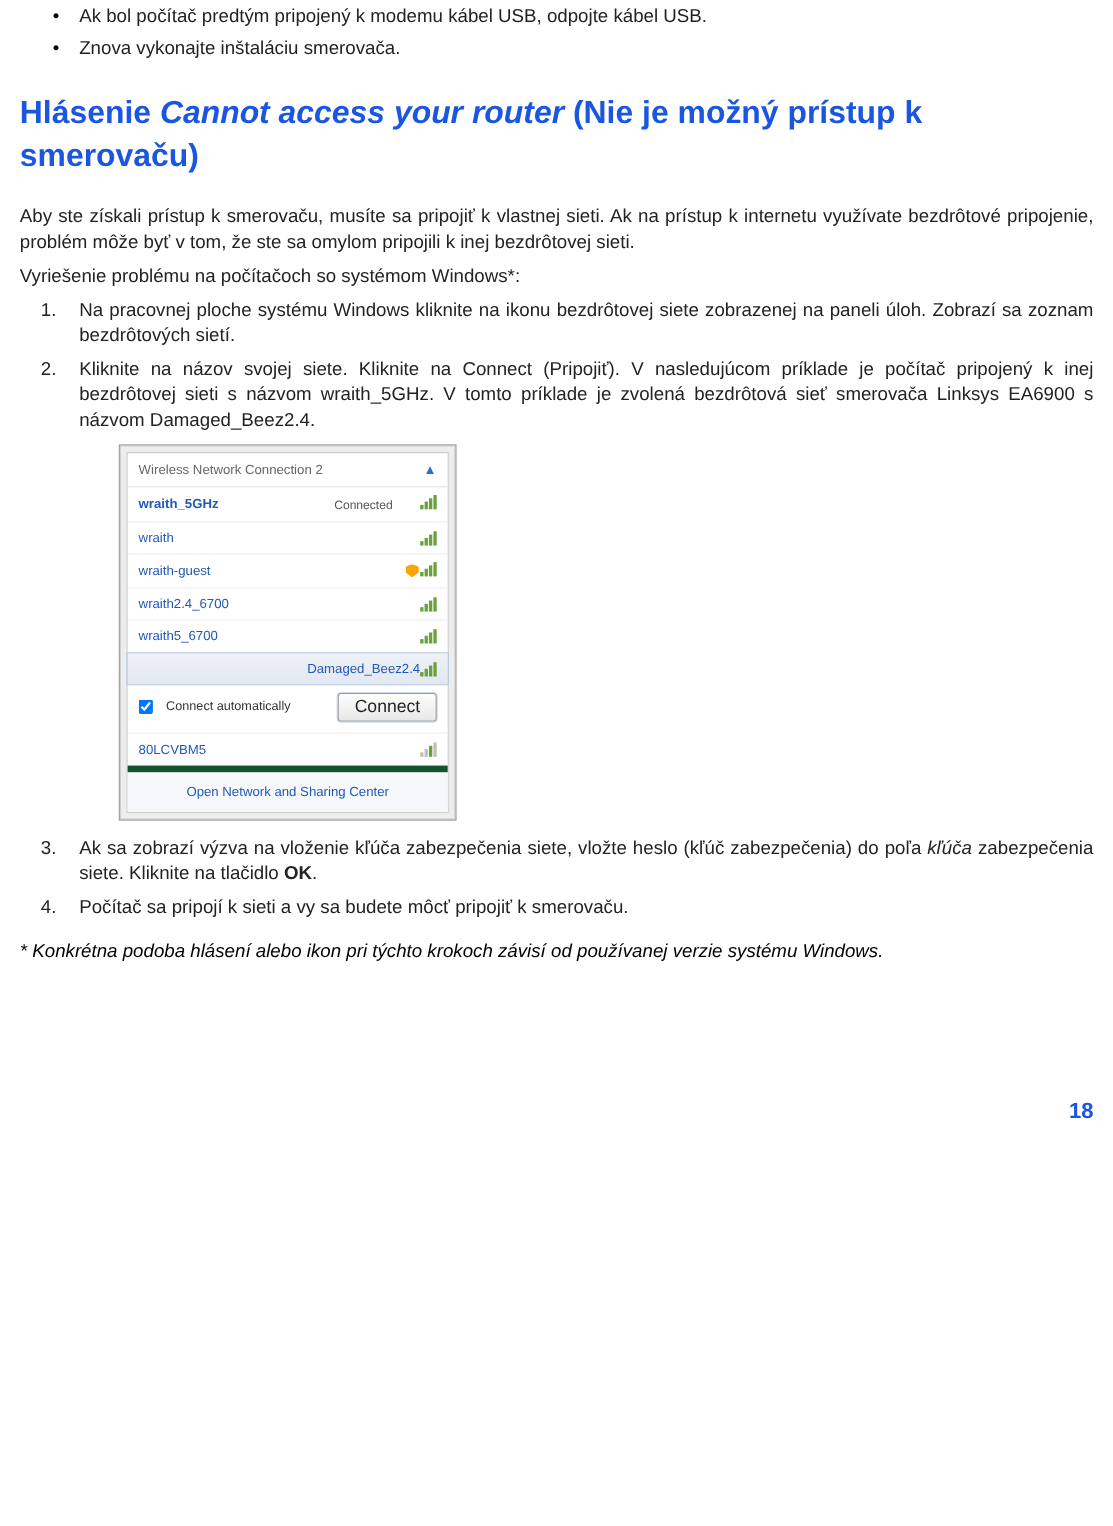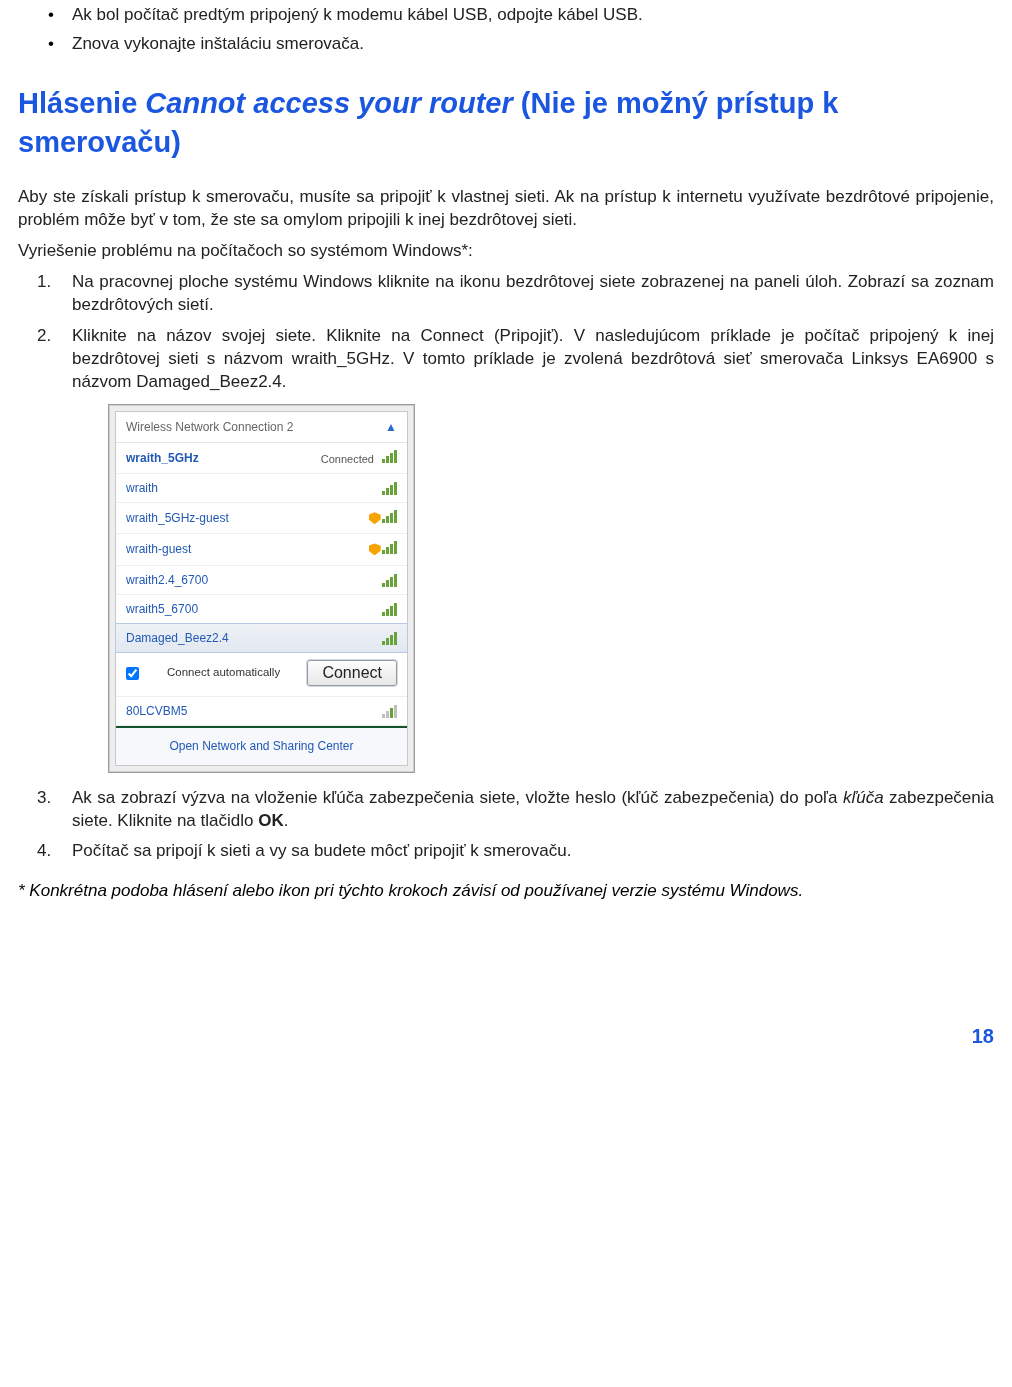--- a/index.html
+++ b/index.html
@@ -101,30 +101,31 @@
     align-items: center;
     justify-content: space-between;
     padding: 6px 10px;
     border-bottom: 1px solid #eee;
     color: #2259b5;
   }
   .wifi-row.selected {
     background: linear-gradient(#eef2f7, #e2e8f1);
     border: 1px solid #b8c9e2;
     margin: -1px;
+    justify-content: flex-end;
   }
   .wifi-row .left {
     display: flex;
     align-items: center;
     gap: 6px;
   }
   .wifi-row .status {
     color: #555;
     font-size: 11px;
-    margin-right: 8px;
+    margin-right: 25px;
   }
   .signal {
     display: inline-flex;
     align-items: flex-end;
     gap: 1px;
     height: 14px;
   }
   .signal span {
     width: 3px;
     background: #6aa23a;
@@ -145,36 +146,36 @@
     top:1px;
   }
   .wifi-actions {
     display:flex;
     align-items:center;
     padding:8px 10px 10px 10px;
     gap:8px;
     border-bottom:1px solid #eee;
   }
   .wifi-actions input[type=checkbox]{ margin:0 4px 0 0;}
-  .wifi-actions label { color:#333; font-size:11.5px; flex:1;margin-left:16px;}
+  .wifi-actions label { color:#333; font-size:11.5px; flex:1;}
   .connect-btn {
     background: linear-gradient(#fdfdfd,#e7e7e7);
     border:1px solid #9a9a9a;
     border-radius:3px;
     padding:3px 14px;
     font-size:16px;
     color:#222;
     box-shadow: 0 0 0 1px #cdd9ea;
   }
   .wifi-footer {
     text-align:center;
     padding:10px 6px;
     color:#2259b5;
     background:#f6f8fb;
-    border-top:2px solid #14532d;
+    border-top:6px solid #14532d;
     font-size:12px;
   }
 </style>
 </head>
 <body>
 
 <ul class="top-bullets">
   <li>Ak bol počítač predtým pripojený k modemu kábel USB, odpojte kábel USB.</li>
   <li>Znova vykonajte inštaláciu smerovača.</li>
 </ul>
@@ -211,29 +212,20 @@
               </span></span>
         </div>
         <div class="wifi-row">
           <span class="left">wraith</span>
           <span class="signal">
               <span class="b1"></span>
               <span class="b2"></span>
               <span class="b3"></span>
               <span class="b4"></span>
             </span>
-        </div>
-        <div class="wifi-row">
-          <span class="left">wraith_5GHz-guest</span>
-          <span><span class="shield"></span> <span class="signal">
-                <span class="b1"></span>
-                <span class="b2"></span>
-                <span class="b3"></span>
-                <span class="b4"></span>
-              </span></span>
         </div>
         <div class="wifi-row">
           <span class="left">wraith-guest</span>
           <span><span class="shield"></span> <span class="signal">
                 <span class="b1"></span>
                 <span class="b2"></span>
                 <span class="b3"></span>
                 <span class="b4"></span>
               </span></span>
         </div>

